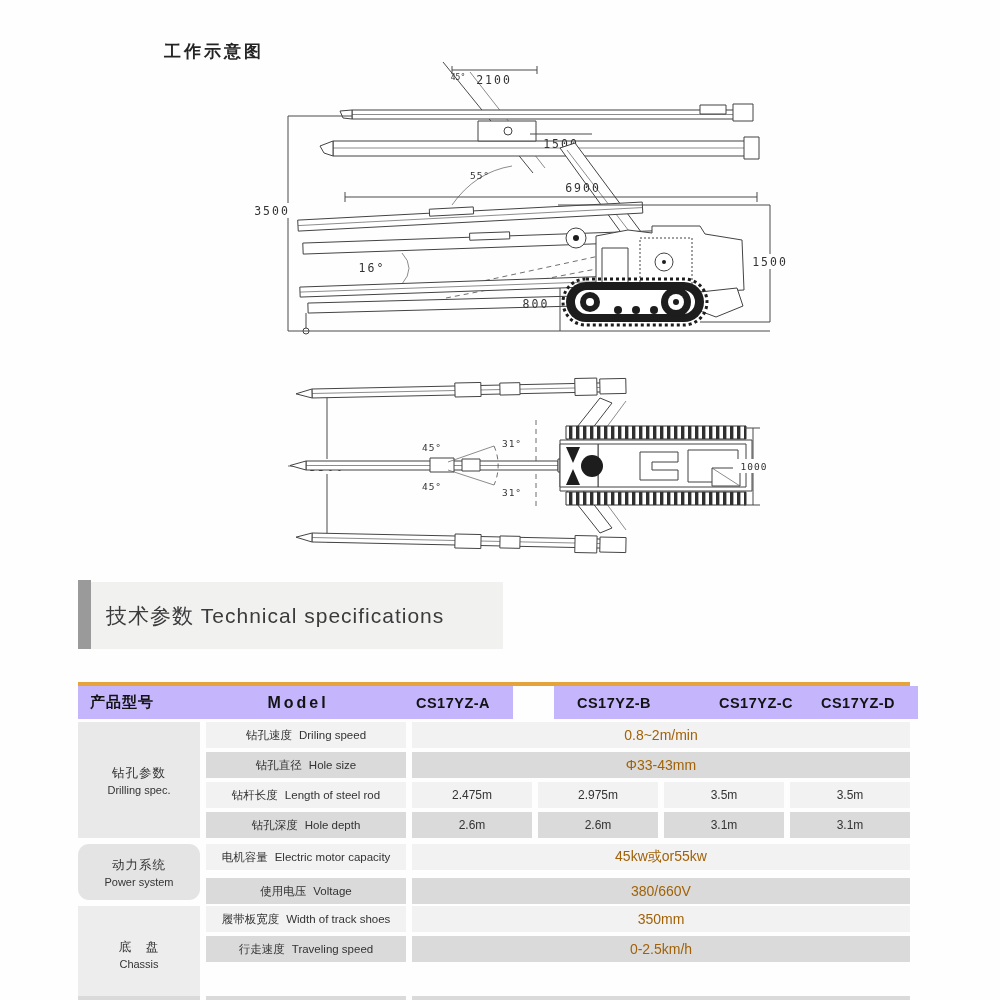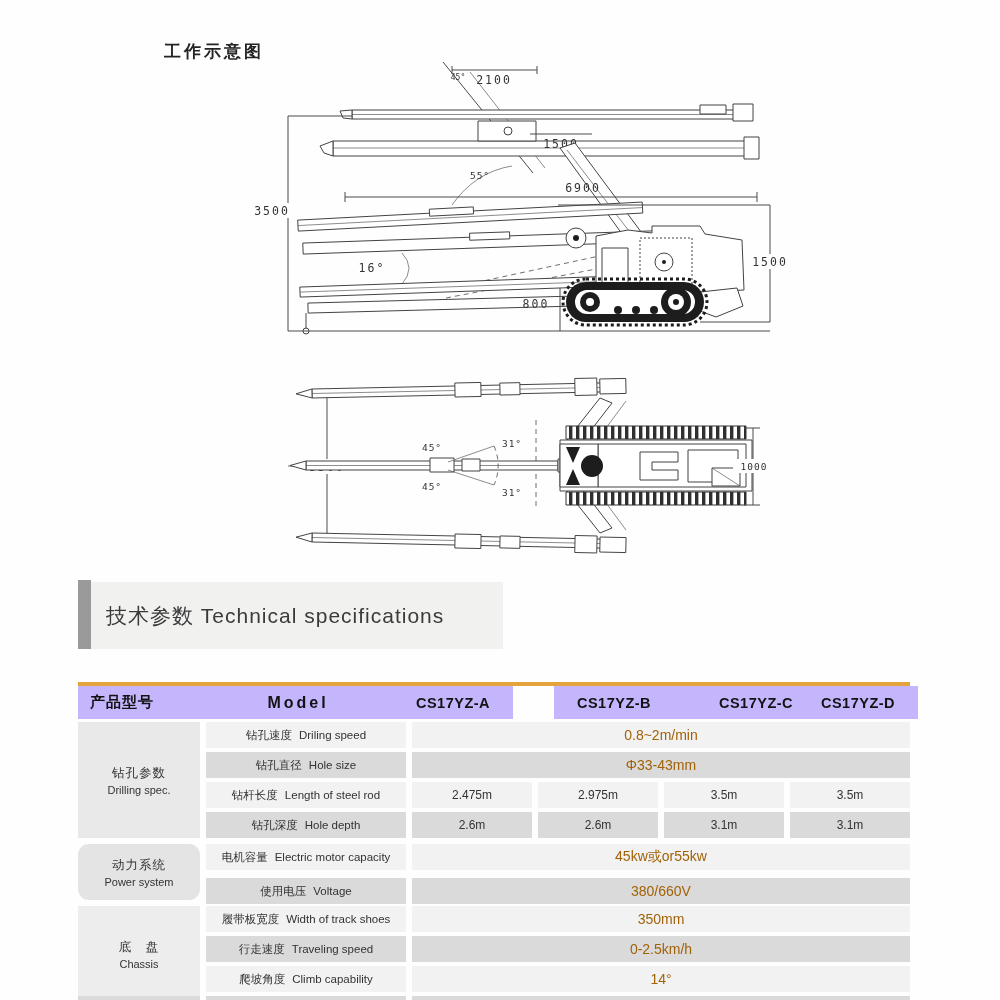--- a/index.html
+++ b/index.html
@@ -373,27 +373,20 @@
     </div>
 
     <div class="row r8">
       <div class="lab bg-d">
         <span>行走速度</span>
         <span>Traveling speed</span>
       </div>
       <div class="vspan bg-d">0-2.5km/h</div>
     </div>
 
-    <div class="row r9">
-      <div class="lab bg-l">
-        <span>爬坡角度</span>
-        <span>Climb capability</span>
-      </div>
-      <div class="vspan bg-l">14°</div>
-    </div>
 
     <div class="row r10">
       <div class="lab bg-d"></div>
       <div class="vspan bg-d"></div>
     </div>
   </div>
 
 </div>
 
 </body></html>

